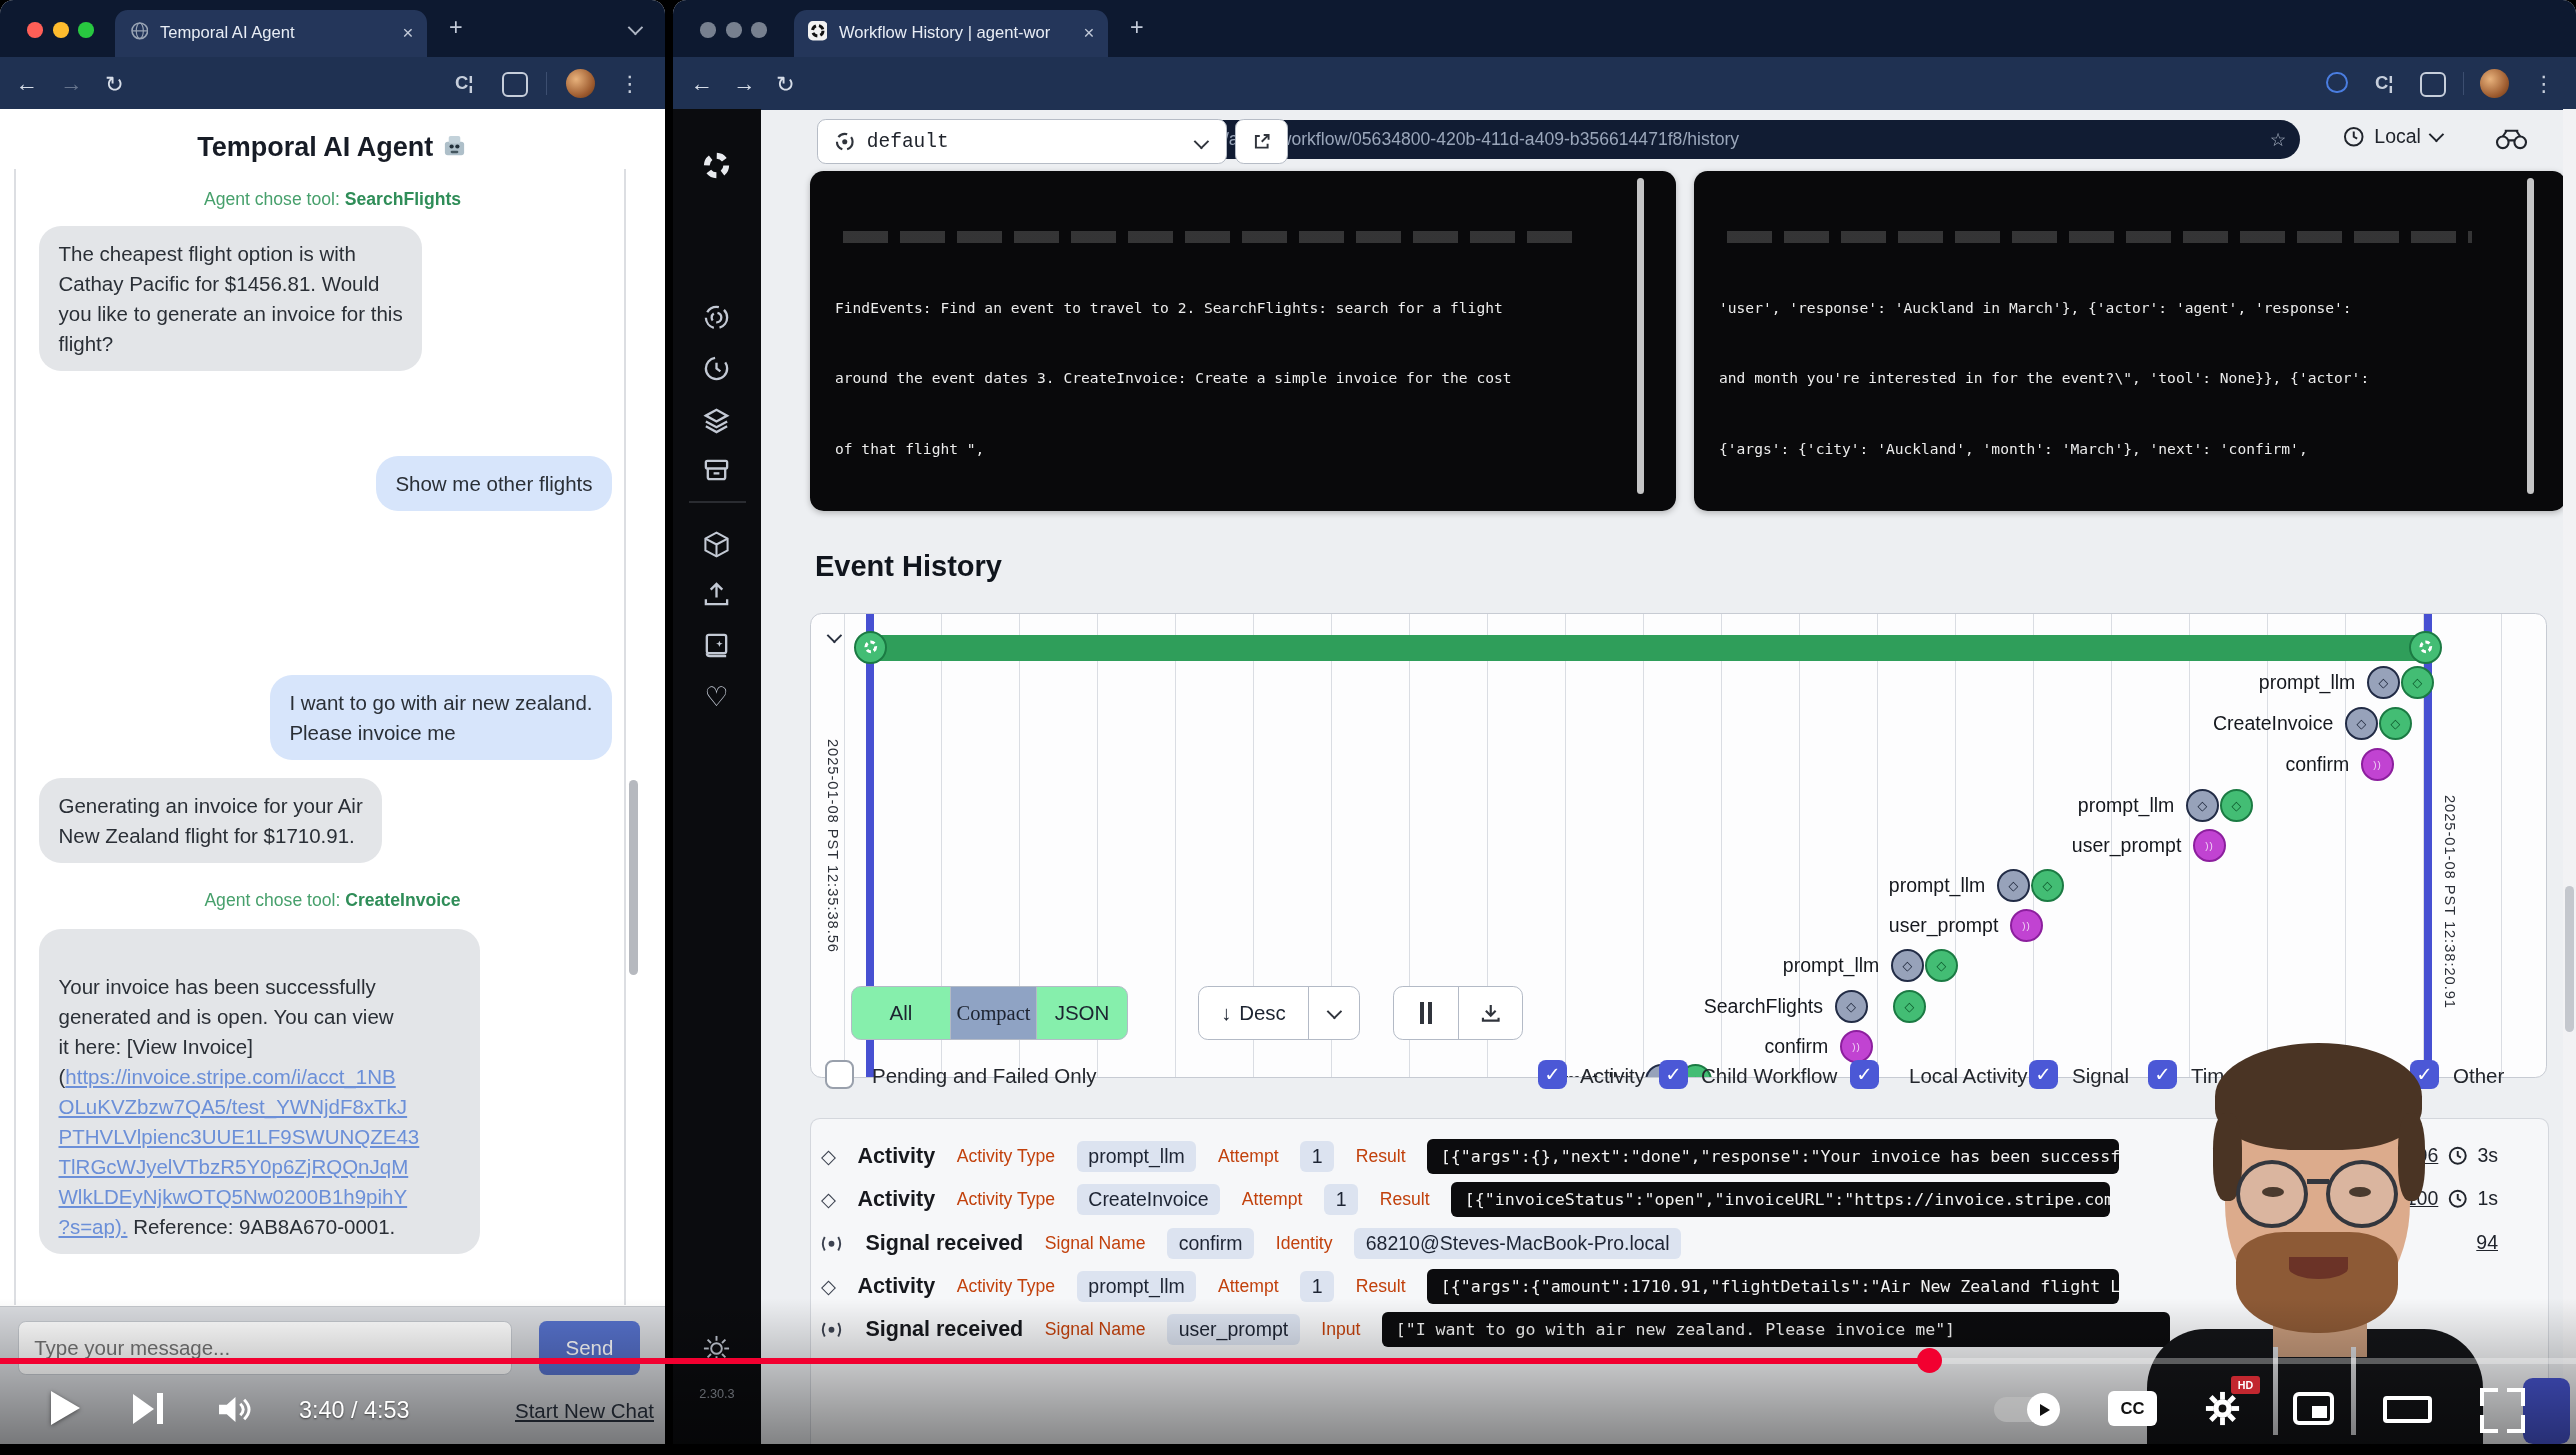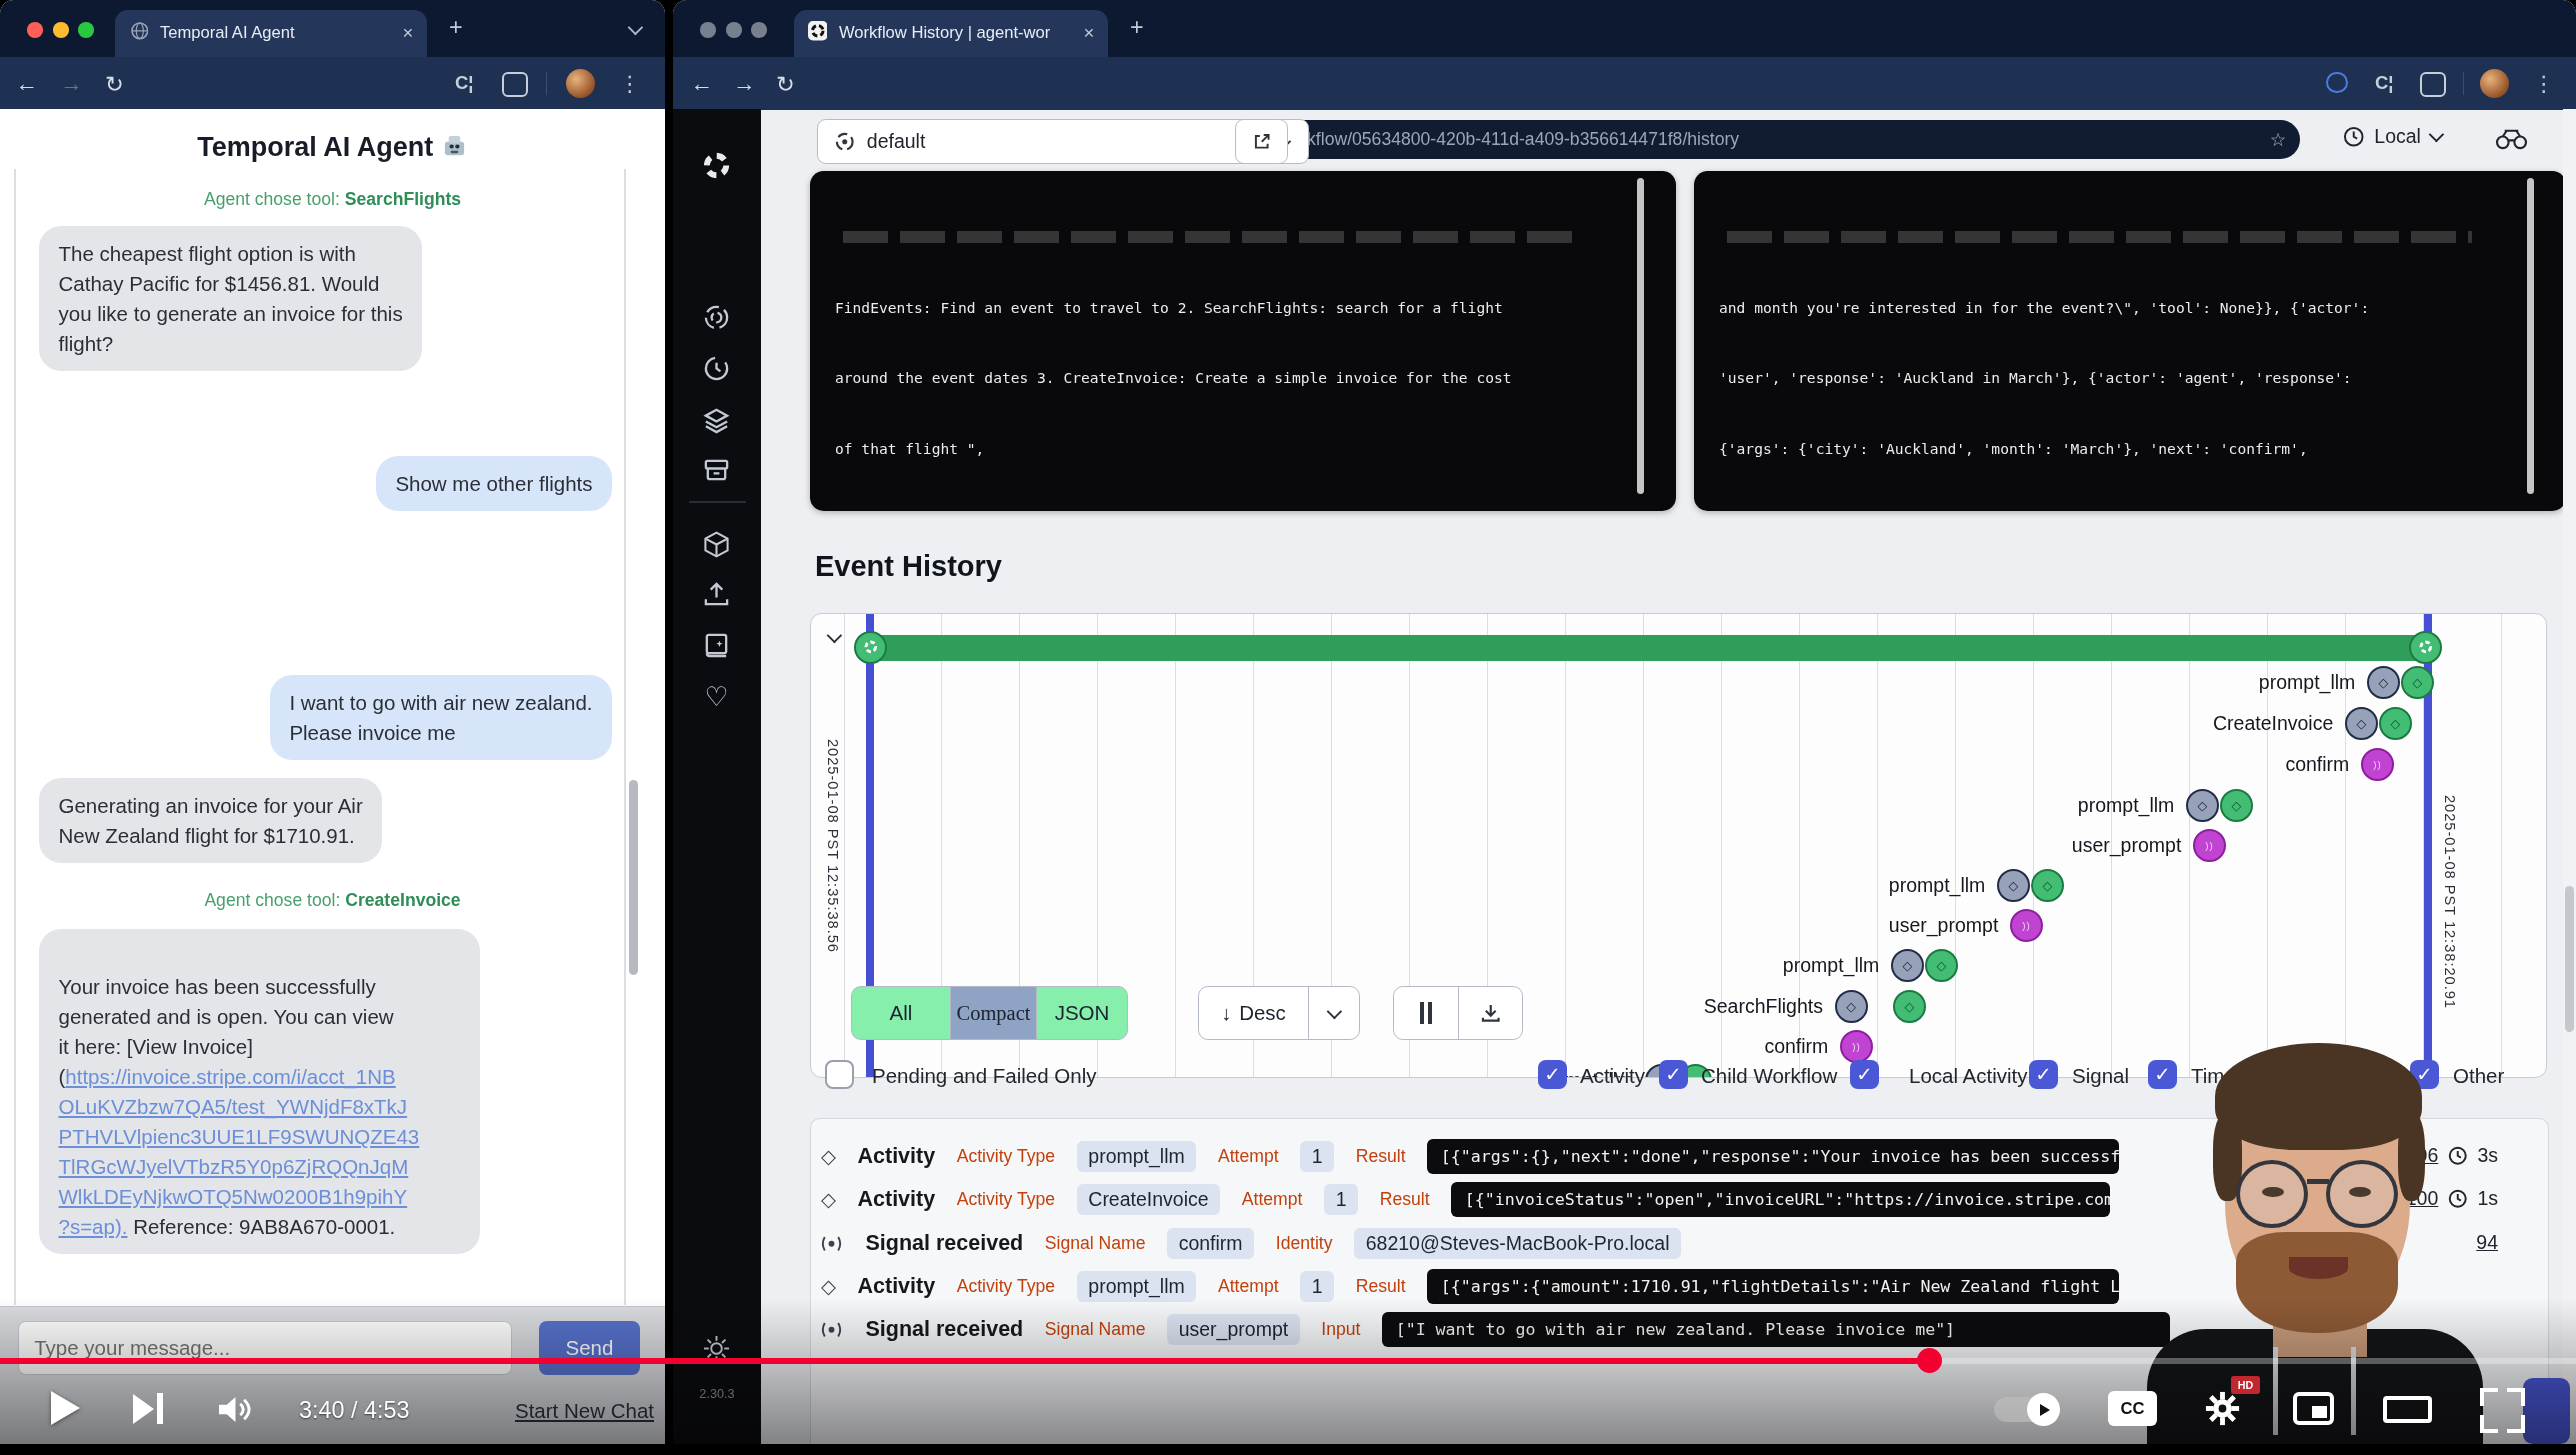--- a/index.html
+++ b/index.html
@@ -251,21 +251,21 @@
               <line x1="5.8" y1="5.8" x2="9.3" y2="9.3"></line>
               <line x1="20.7" y1="20.7" x2="24.2" y2="24.2"></line>
               <line x1="5.8" y1="24.2" x2="9.3" y2="20.7"></line>
               <line x1="20.7" y1="9.3" x2="24.2" y2="5.8"></line>
             </g>
           </svg>
       </span>
       <div style="position:absolute;left:0;top:1278px;width:88px;text-align:center;font-size:12.7px;color:#8d929b;">2.30.3</div>
     </div>
 
-    <div class="whitebtn" style="left:144px;top:119px;width:492px;height:45px;">
+    <div class="whitebtn" style="left:144px;top:119px;width:410px;height:45px;font-family:Liberation Mono, monospace;">
       <span style="margin:0 11.7px 0 15.6px;display:flex;">
         <svg width="21.5" height="21.5" viewBox="0 0 22 22">
             <circle cx="11" cy="11" r="8" fill="none" stroke="#30343c" stroke-width="2.2" stroke-dasharray="10 5"></circle>
             <circle cx="11" cy="11" r="2.6" fill="#30343c"></circle>
           </svg>
       </span>
       <span style="font-size:19.5px;color:#20242c;">default</span>
       <span class="chv" style="margin-left:auto;margin-right:19.5px;border-color:#30343c;"></span>
     </div>
     <div class="whitebtn" style="left:562px;top:119px;width:53px;height:45px;justify-content:center;">
@@ -303,22 +303,22 @@
       
       
       
       
       
     </div>
     <div class="vthumb" style="left:964px;top:178px;height:316px;"></div>
 
     <div class="codepanel" style="left:1021px;top:171px;width:847px;height:330px;">
       <div class="fadeline"></div>
+      <div>'user', 'response': 'Auckland in March'}, {'actor': 'agent', 'response':</div>
       <div>and month you're interested in for the event?\", 'tool': None}}, {'actor':</div>
-      <div>'user', 'response': 'Auckland in March'}, {'actor': 'agent', 'response':</div>
       <div>{'args': {'city': 'Auckland', 'month': 'March'}, 'next': 'confirm',</div>
       <div>'response': \"Great! Let's find an event in Auckland in March.\", 'tool':</div>
       
       
       
       
       
       
       
       

